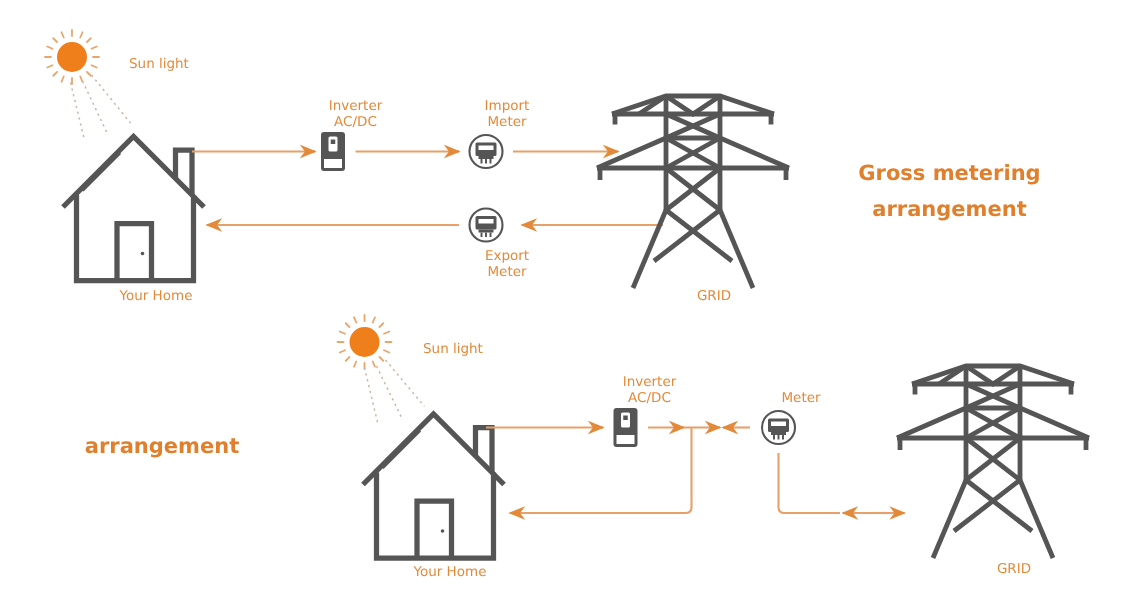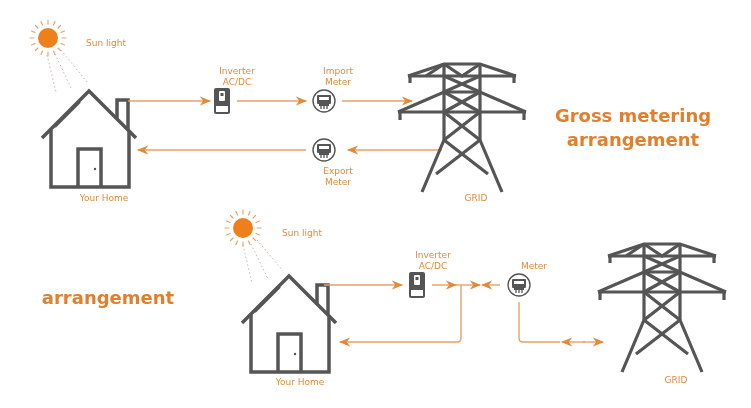--- a/index.html
+++ b/index.html
@@ -1,19 +1,19 @@
 <!DOCTYPE html>
 <html><head>
 <meta charset="utf-8">
 <style>
   html, body { margin: 0; padding: 0; background: #ffffff; }
   #canvas { position: relative; width: 751px; height: 408px; overflow: hidden; background: #ffffff; font-family: "Liberation Sans", sans-serif; }
   svg.layer { position: absolute; left: 0; top: 0; }
   .lbl { position: absolute; color: #e38a3a; font-family: "DejaVu Sans", sans-serif; font-size: 9px; line-height: 11px; text-align: center; white-space: nowrap; margin-left: 14px; }
-  .title { position: absolute; color: #e07f2c; font-family: "DejaVu Sans", sans-serif; font-weight: bold; font-size: 18px; line-height: 24px; text-align: center; white-space: nowrap; }
+  .title { position: absolute; color: #e07f2c; font-family: "DejaVu Sans", sans-serif; font-weight: bold; font-size: 14px; line-height: 24px; text-align: center; white-space: nowrap; }
   .watermark { position: absolute; left: 145px; top: 178px; font-family: "DejaVu Sans", sans-serif; font-weight: bold; font-size: 108px; letter-spacing: 14px; color: #f6f3f0; line-height: 110px; opacity: 0.85; white-space: nowrap; }
 </style>
 </head>
 <body>
 
 <div id="canvas">
 
 
   <svg class="layer" width="751" height="408" viewBox="0 0 751 408">
     <defs>

